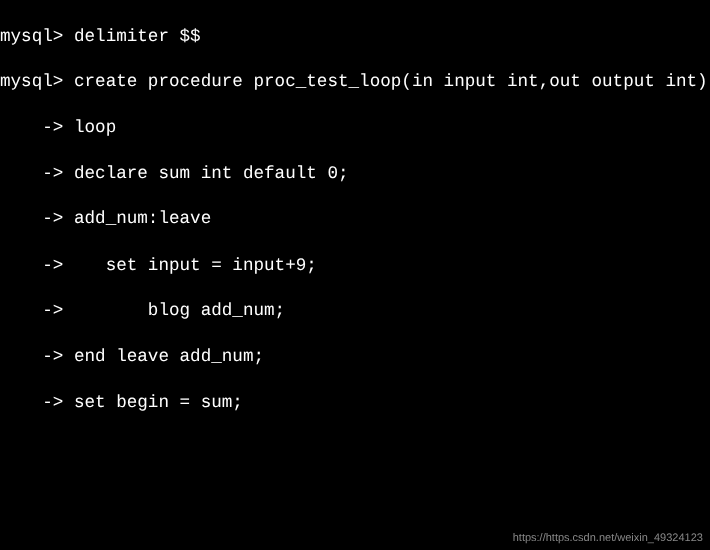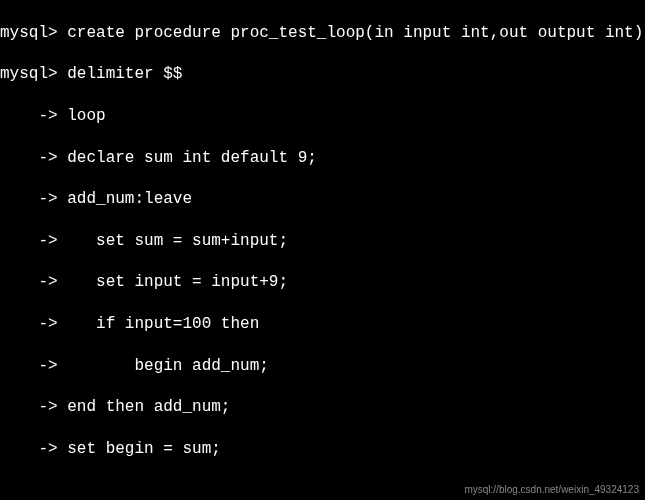--- a/index.html
+++ b/index.html
@@ -25,39 +25,37 @@
     right: 6px;
     font-size: 10px;
     color: #888;
     font-family: Arial, sans-serif;
   }
 </style>
 </head>
 <body>
 
 <div class="terminal">
+<span class="line"><span>mysql&gt; </span><span>delimiter $$</span></span>
 <span class="line"><span>mysql&gt; </span><span>create procedure proc_test_loop(in input int,out output int)</span></span>
-<span class="line"><span>mysql&gt; </span><span>delimiter $$</span></span>
 <span class="line"><span>    -&gt; </span><span>loop</span></span>
-<span class="line"><span>    -&gt; </span><span>declare sum int default 9;</span></span>
+<span class="line"><span>    -&gt; </span><span>declare sum int default 0;</span></span>
 <span class="line"><span>    -&gt; </span><span>add_num:leave</span></span>
-<span class="line"><span>    -&gt; </span><span>   set sum = sum+input;</span></span>
 <span class="line"><span>    -&gt; </span><span>   set input = input+9;</span></span>
-<span class="line"><span>    -&gt; </span><span>   if input=100 then</span></span>
-<span class="line"><span>    -&gt; </span><span>       begin add_num;</span></span>
-<span class="line"><span>    -&gt; </span><span>end then add_num;</span></span>
+<span class="line"><span>    -&gt; </span><span>       blog add_num;</span></span>
+<span class="line"><span>    -&gt; </span><span>end leave add_num;</span></span>
 <span class="line"><span>    -&gt; </span><span>set begin = sum;</span></span>
 
 
 
 
 <span class="line"></span>
 
 
 
 
 
 
 
 
 </div>
 
-<div class="watermark">mysql://blog.csdn.net/weixin_49324123</div>
+<div class="watermark">https://https.csdn.net/weixin_49324123</div>
 
 </body></html>

